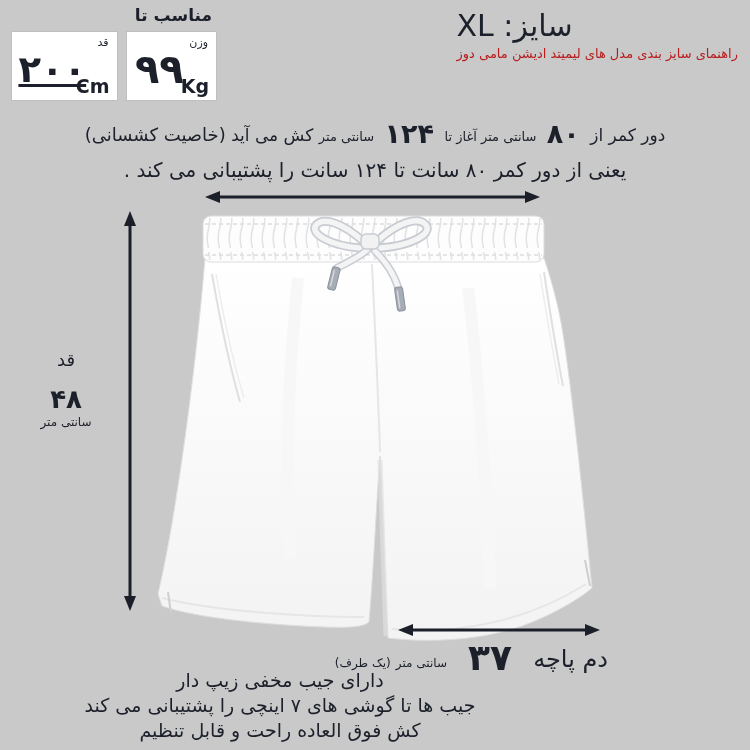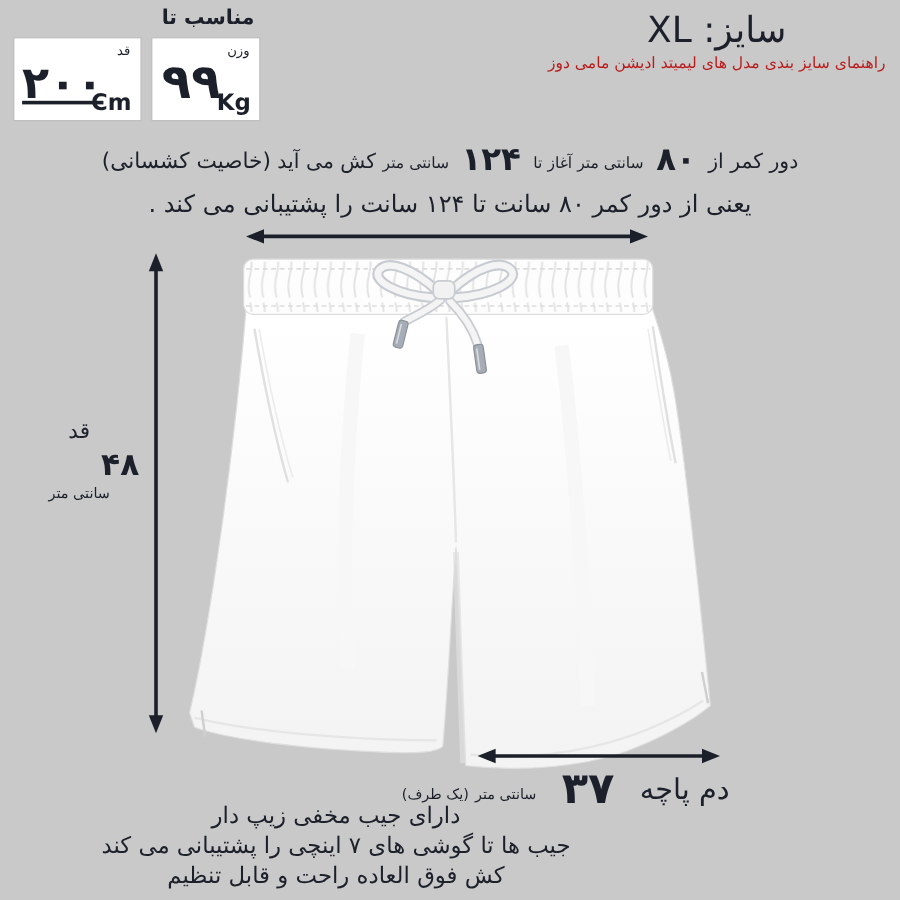--- a/index.html
+++ b/index.html
@@ -6,21 +6,21 @@
   body{
     width:750px;height:750px;position:relative;overflow:hidden;
     background:#c9c9c9;
     font-family:"DejaVu Sans","Liberation Sans",sans-serif;
     color:#1c202a;
   }
   .abs{position:absolute;}
   .rtl{direction:rtl;unicode-bidi:isolate;}
 
   
-  .header{top:8px;right:12px;text-align:center;}
+  .header{top:8px;right:12px;text-align:left;}
   .header .title{font-size:30px;line-height:36px;font-weight:400;}
   .header .subtitle{font-size:13px;line-height:16px;margin-top:2px;color:#b91c1c;}
 
   
   .fit{top:5px;left:12px;width:204px;}
   .fit-heading{font-size:17px;font-weight:600;text-align:right;padding-right:4px;margin-bottom:7px;}
   .boxes{display:flex;gap:10px;}
   .box{position:relative;background:#ffffff;height:68px;box-shadow:0 0 0 1px #bfbfbf;}
   .box.h{width:124px;}
   .box.w{width:106px;}
@@ -34,21 +34,21 @@
   .waist-note{top:119px;left:40px;width:670px;text-align:center;}
   .waist-note .l1{font-size:17px;line-height:30px;}
   .waist-note .num{font-size:27px;font-weight:700;margin:17px 5px;vertical-align:-2px;}
   .waist-note .sm{font-size:13px;}
   .waist-note .md{font-size:18px;}
   .waist-note .l2{font-size:20px;line-height:26px;margin-top:5px;}
 
   
   .length-label{left:16px;top:349px;width:100px;text-align:center;}
   .length-label .t{font-size:18px;}
-  .length-label .v{font-size:26px;font-weight:700;margin-top:3px;text-align:right;}
+  .length-label .v{font-size:26px;font-weight:700;margin-top:14px;}
   .length-label .u{font-size:12px;margin-top:1px;}
 
   .hem-label{left:378px;top:637px;width:230px;text-align:center;white-space:nowrap;}
   .hem-label .t{font-size:24px;}
   .hem-label .v{font-size:36px;font-weight:700;margin:0 16px;vertical-align:-3px;}
   .hem-label .u,.hem-label .s{font-size:12px;}
 
   
   .features{left:55px;top:668px;width:450px;text-align:center;font-size:19px;line-height:25px;}
 

